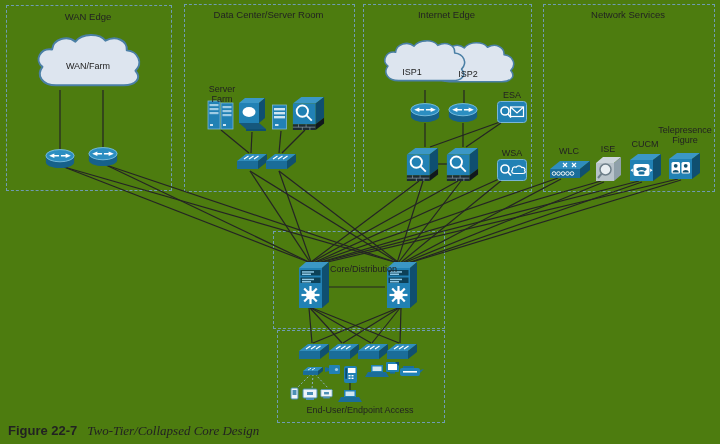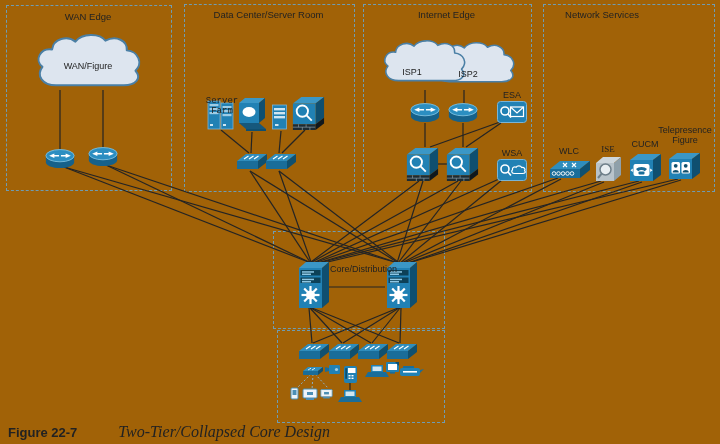--- a/index.html
+++ b/index.html
@@ -1,26 +1,26 @@
 <!DOCTYPE html>
 <html><head>
 <meta charset="utf-8">
 <style>
   html,body{margin:0;padding:0;background:#fff;}
   body{font-family:"Liberation Sans",sans-serif;color:#222;}
-  .canvas{position:relative;width:720px;height:444px;background:#a16207;overflow:hidden;}
+  .canvas{position:relative;width:720px;height:444px;background:#4d7c0f;overflow:hidden;}
   .zone{position:absolute;border:1px dashed #6f9cb2;background:transparent;z-index:1;}
   .wires{position:absolute;left:0;top:0;z-index:2;}
   .node{position:absolute;z-index:3;}
   .node svg{display:block;width:100%;height:100%;}
   .lbl{position:absolute;z-index:4;font-size:9px;line-height:1.15;text-align:center;color:#222;}
   .zone-title{position:absolute;z-index:4;font-size:9.5px;text-align:center;color:#222;}
   .caption{position:absolute;left:8px;top:423px;z-index:4;display:flex;align-items:baseline;gap:10px;}
   .caption .fig{font-weight:bold;font-size:13px;font-family:"Liberation Sans",sans-serif;}
-  .caption .txt{font-style:italic;font-size:16px;font-family:"Liberation Serif",serif;margin-left:31px;}
+  .caption .txt{font-style:italic;font-size:13px;font-family:"Liberation Serif",serif;}
 </style>
 </head>
 <body>
 
 <div class="canvas">
 
   <div class="zone" style="left:6px;top:5px;width:164px;height:184px;"></div>
   <div class="zone" style="left:184px;top:4px;width:169px;height:186px;"></div>
   <div class="zone" style="left:363px;top:4px;width:167px;height:186px;"></div>
   <div class="zone" style="left:543px;top:4px;width:170px;height:186px;"></div>
@@ -84,28 +84,28 @@
     <g stroke="#8ab0c4" stroke-width="1" stroke-dasharray="2,2">
       <line x1="311" y1="374" x2="297" y2="388"></line>
       <line x1="313" y1="374" x2="312" y2="390"></line>
       <line x1="315" y1="374" x2="328" y2="388"></line>
     </g>
   </svg>
 
   <div class="zone-title" style="left:6px;top:11px;width:164px;">WAN Edge</div>
   <div class="zone-title" style="left:363px;top:9px;width:167px;">Internet Edge</div>
   <div class="zone-title" style="left:184px;top:9px;width:169px;">Data Center/Server Room</div>
-  <div class="zone-title" style="left:517px;top:9px;width:170px;">Network Services</div>
+  <div class="zone-title" style="left:543px;top:9px;width:170px;">Network Services</div>
 
   <div class="node" style="left:28px;top:32px;width:120px;height:62px;">
     <svg viewBox="0 0 120 64">
       <path d="M97 55 H27 C13 55 6 45 13 36 C4 29 11 16 23 18 C24 7 39 3 47 10 C54 1 72 1 78 9 C89 3 101 9 100 19 C112 20 117 32 109 40 C116 48 109 55 97 55 Z" fill="#dde5ef" stroke="#4a7fa5" stroke-width="2" stroke-linejoin="round"></path>
     </svg>
   </div>
-  <div class="lbl" style="left:52px;top:61px;width:72px;">WAN/Figure</div>
+  <div class="lbl" style="left:52px;top:61px;width:72px;">WAN/Farm</div>
 
   <div class="node" style="left:44px;top:147px;width:32px;height:23px;">
     <svg viewBox="0 0 34 24">
       <path d="M2 9 v7 c0 3.5 6.7 6.2 15 6.2 s15 -2.7 15 -6.2 v-7 z" fill="#16618a"></path>
       <ellipse cx="17" cy="9" rx="15" ry="6.5" fill="#2b8ec1" stroke="#79bddd" stroke-width="1"></ellipse>
       <g fill="#fff">
           <path d="M5.5 9 L11 6.6 V8.2 H16 V9.8 H11 V11.4 Z"></path>
           <path d="M28.5 9 L23 6.6 V8.2 H18 V9.8 H23 V11.4 Z"></path>
         </g>
     </svg>
@@ -114,21 +114,21 @@
     <svg viewBox="0 0 34 24">
       <path d="M2 9 v7 c0 3.5 6.7 6.2 15 6.2 s15 -2.7 15 -6.2 v-7 z" fill="#16618a"></path>
       <ellipse cx="17" cy="9" rx="15" ry="6.5" fill="#2b8ec1" stroke="#79bddd" stroke-width="1"></ellipse>
       <g fill="#fff">
           <path d="M5.5 9 L11 6.6 V8.2 H16 V9.8 H11 V11.4 Z"></path>
           <path d="M28.5 9 L23 6.6 V8.2 H18 V9.8 H23 V11.4 Z"></path>
         </g>
     </svg>
   </div>
 
-  <div class="lbl" style="left:204px;top:96px;width:36px;font-family:Liberation Mono, monospace;">Server Farm</div>
+  <div class="lbl" style="left:204px;top:84px;width:36px;">Server Farm</div>
   <div class="node" style="left:207px;top:98px;width:28px;height:33px;">
     <svg viewBox="0 0 28 33">
       <rect x="1" y="3" width="12" height="28" fill="#2181b4" stroke="#79b5d6" stroke-width="0.8"></rect>
       <rect x="2.5" y="6" width="9" height="2.2" fill="#9fcce4"></rect>
         <rect x="2.5" y="10" width="9" height="2.2" fill="#9fcce4"></rect>
         <rect x="2.5" y="14" width="9" height="2.2" fill="#9fcce4"></rect>
       <rect x="3" y="26" width="3" height="2" fill="#cfe6f2"></rect>
       <rect x="14" y="5" width="12" height="26" fill="#2181b4" stroke="#79b5d6" stroke-width="0.8"></rect>
       <rect x="15.5" y="8" width="9" height="2.2" fill="#9fcce4"></rect>
         <rect x="15.5" y="12" width="9" height="2.2" fill="#9fcce4"></rect>
@@ -300,21 +300,21 @@
       </g>
       <g stroke="#fff" stroke-width="0.9" fill="none">
         <circle cx="6" cy="16.5" r="1.8"></circle>
           <circle cx="10.5" cy="16.5" r="1.8"></circle>
           <circle cx="15" cy="16.5" r="1.8"></circle>
           <circle cx="19.5" cy="16.5" r="1.8"></circle>
           <circle cx="24" cy="16.5" r="1.8"></circle>
       </g>
     </svg>
   </div>
-  <div class="lbl" style="left:594px;top:144px;width:28px;font-family:Liberation Serif, serif;">ISE</div>
+  <div class="lbl" style="left:594px;top:144px;width:28px;">ISE</div>
   <div class="node" style="left:594px;top:155px;width:28px;height:28px;">
     <svg viewBox="0 0 28 28">
       <polygon points="2,8 9,2 27,2 20,8" fill="#cdd6dc"></polygon>
       <polygon points="20,8 27,2 27,20 20,26" fill="#8fa0aa"></polygon>
       <rect x="2" y="8" width="18" height="18" fill="#b8c3ca"></rect>
       <circle cx="11.5" cy="14.5" r="5.5" fill="#e8eef2" stroke="#6e7f8a" stroke-width="1.5"></circle>
       <line x1="7.5" y1="18.8" x2="4" y2="23" stroke="#6e7f8a" stroke-width="2"></line>
     </svg>
   </div>
   <div class="lbl" style="left:626px;top:139px;width:38px;">CUCM</div>
@@ -511,19 +511,20 @@
   </div>
   <div class="node" style="left:399px;top:365px;width:25px;height:13px;">
     <svg viewBox="0 0 25 13">
       <rect x="4" y="1" width="11" height="3" fill="#1a6d99"></rect>
       <rect x="1" y="3" width="20" height="8" rx="2" fill="#2181b4"></rect>
       <rect x="4" y="6" width="14" height="1.6" fill="#fff"></rect>
       <polygon points="21,5 25,4 21,8" fill="#1a6d99"></polygon>
     </svg>
   </div>
 
+  <div class="lbl" style="left:277px;top:405px;width:166px;">End-User/Endpoint Access</div>
 
   <div class="caption">
     <span class="fig">Figure 22-7</span>
     <span class="txt">Two-Tier/Collapsed Core Design</span>
   </div>
 
 </div>
 
 </body></html>

